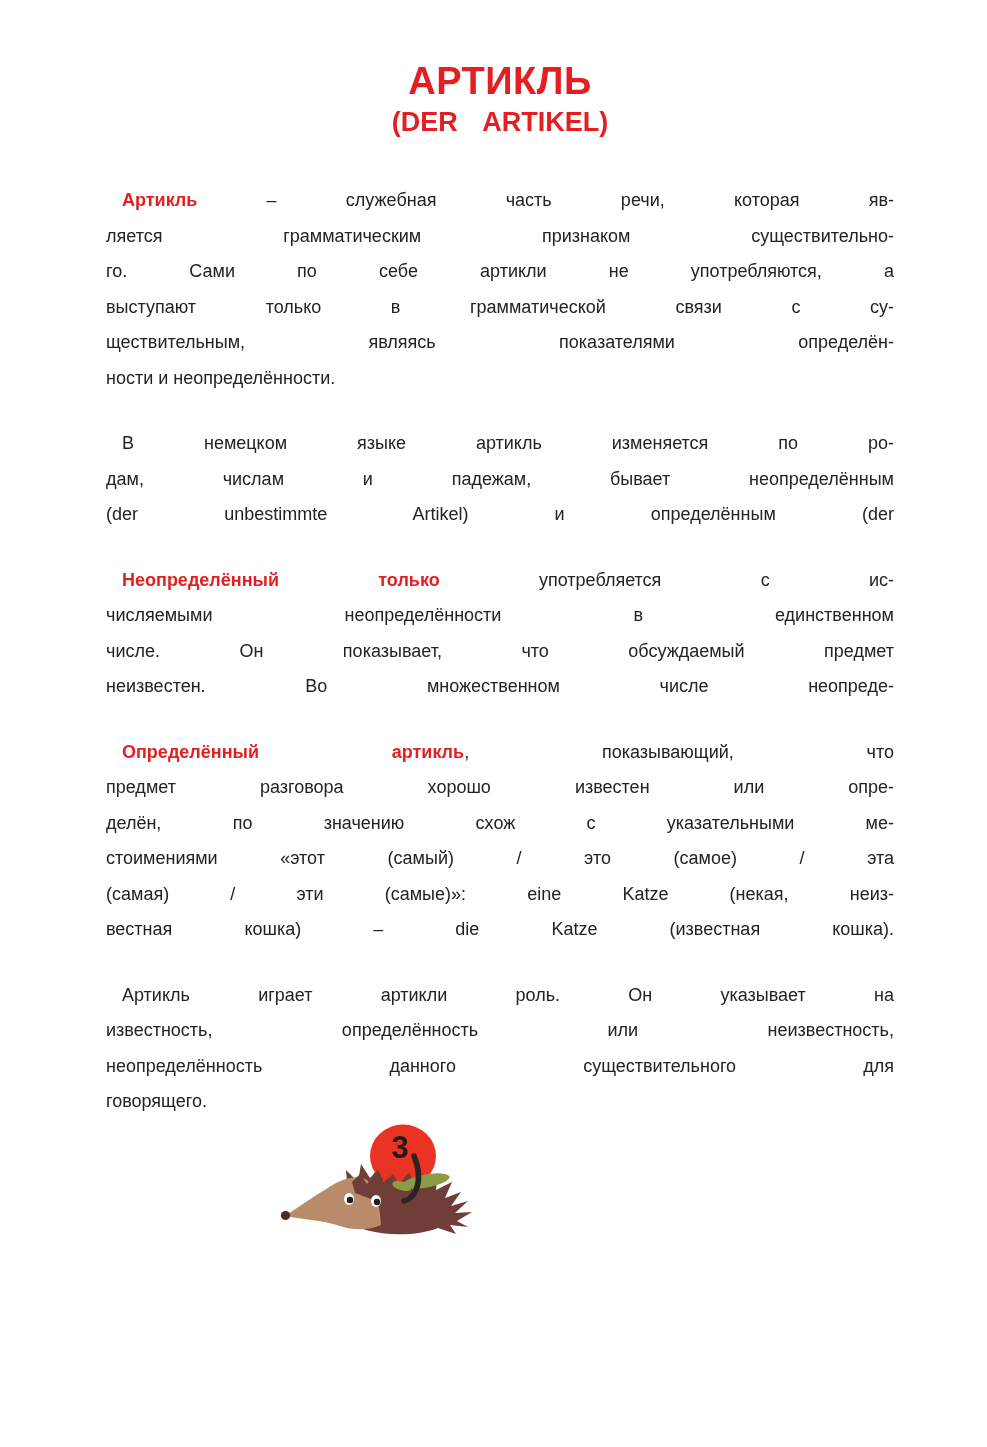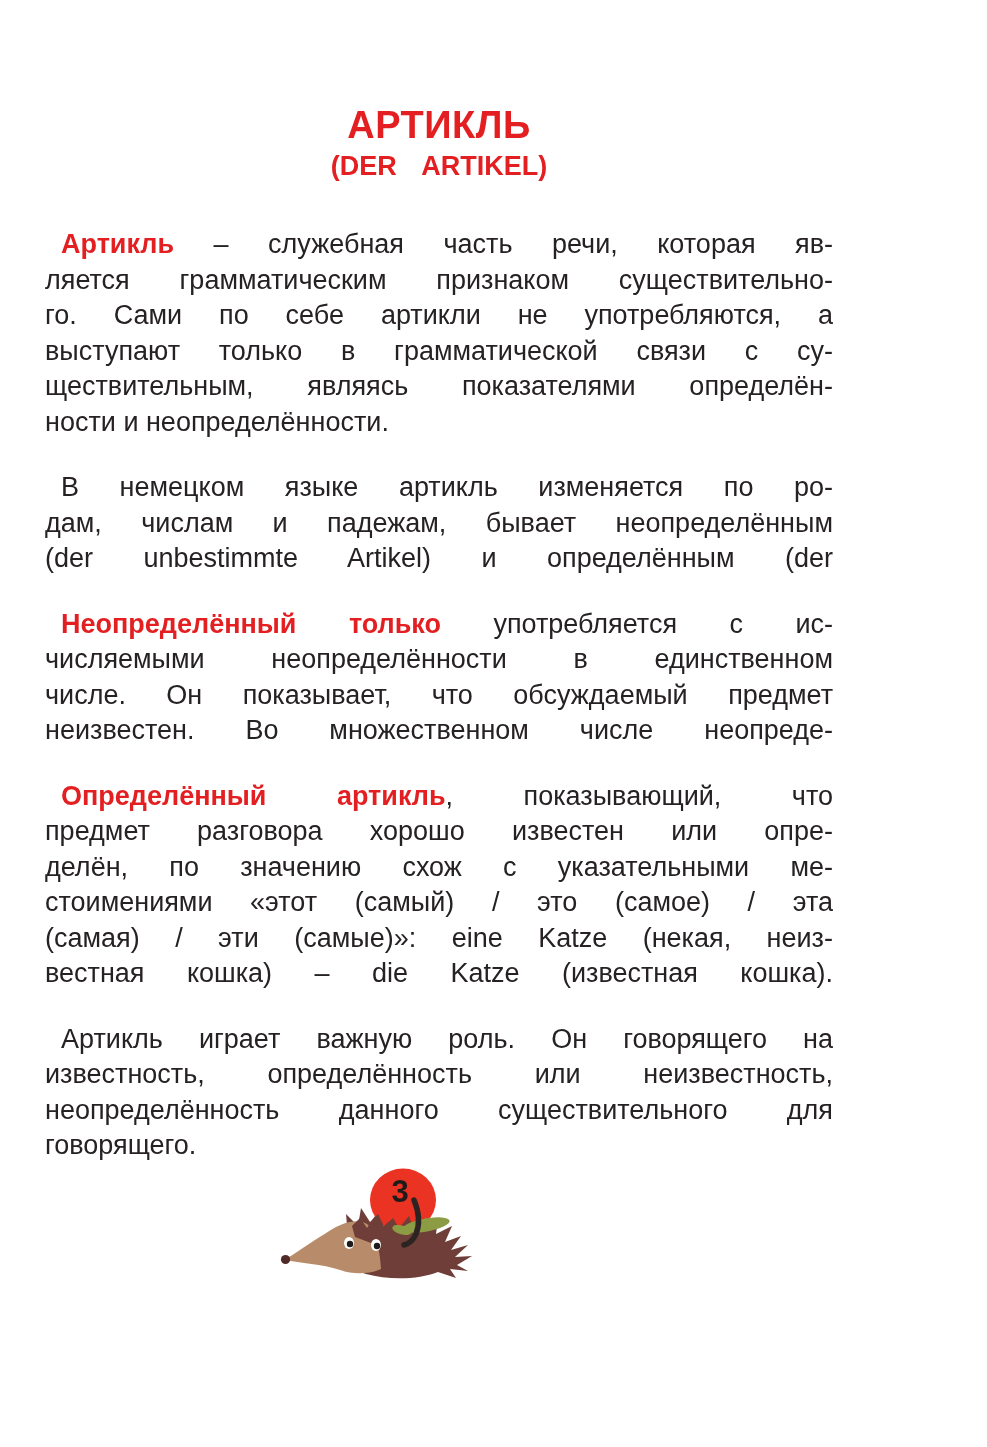--- a/index.html
+++ b/index.html
@@ -3,38 +3,38 @@
 <meta charset="utf-8">
 <style>
   html,body{margin:0;padding:0;background:#ffffff;}
   .page{
     position:relative;
     width:987px;height:1447px;
     background:#ffffff;
     overflow:hidden;
     font-family:"Liberation Sans","DejaVu Sans",sans-serif;
   }
-  .column{margin-left:45px;width:788px;padding-top:104px;}
+  .column{margin-left:106px;width:788px;padding-top:60px;}
   .title{
     color:var(--accent,#e31f21);
     font-size:38px;font-weight:700;
     text-align:center;line-height:42px;margin:0;
     letter-spacing:.5px;
   }
   .subtitle{
     color:var(--accent,#e31f21);
     font-size:27px;font-weight:700;
     text-align:center;line-height:34px;
     margin:3px 0 0 0;
     word-spacing:18px;
   }
   .body-text{
     margin-top:44px;
     color:var(--ink,#262122);
-    font-size:27px;
+    font-size:18px;
   }
   .para{margin-top:30px;}
   .para:first-child{margin-top:0;}
   .line{
     line-height:35.5px;
     text-align:justify;
     text-align-last:justify;
   }
   .line.last{text-align-last:left;}
   .line.indent{text-indent:16px;}
@@ -75,21 +75,21 @@
         </div>
         <div class="para">
           <div class="line indent"><span class="accent">Определённый артикль</span><span>, показывающий, что</span></div>
           <div class="line"><span>предмет разговора хорошо известен или опре-</span></div>
           <div class="line"><span>делён, по значению схож с указательными ме-</span></div>
           <div class="line"><span>стоимениями «этот (самый) / это (самое) / эта</span></div>
           <div class="line"><span>(самая) / эти (самые)»: eine Katze (некая, неиз-</span></div>
           <div class="line"><span>вестная кошка) – die Katze (известная кошка).</span></div>
         </div>
         <div class="para">
-          <div class="line indent"><span>Артикль играет важную роль. Он говорящего на</span></div>
+          <div class="line indent"><span>Артикль играет артикли роль. Он указывает на</span></div>
           <div class="line"><span>известность, определённость или неизвестность,</span></div>
           <div class="line"><span>неопределённость данного существительного для</span></div>
           <div class="line last"><span>говорящего.</span></div>
         </div>
       </div>
   </div>
 
   <div class="footer">
     <svg width="200" height="130" viewBox="0 0 200 130">
 

